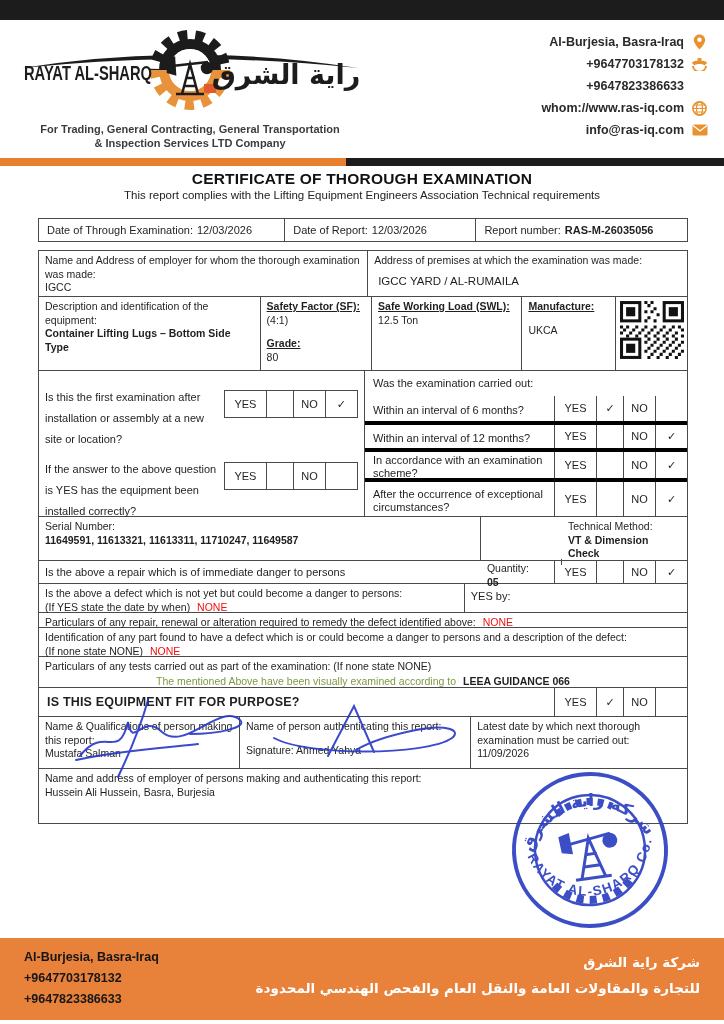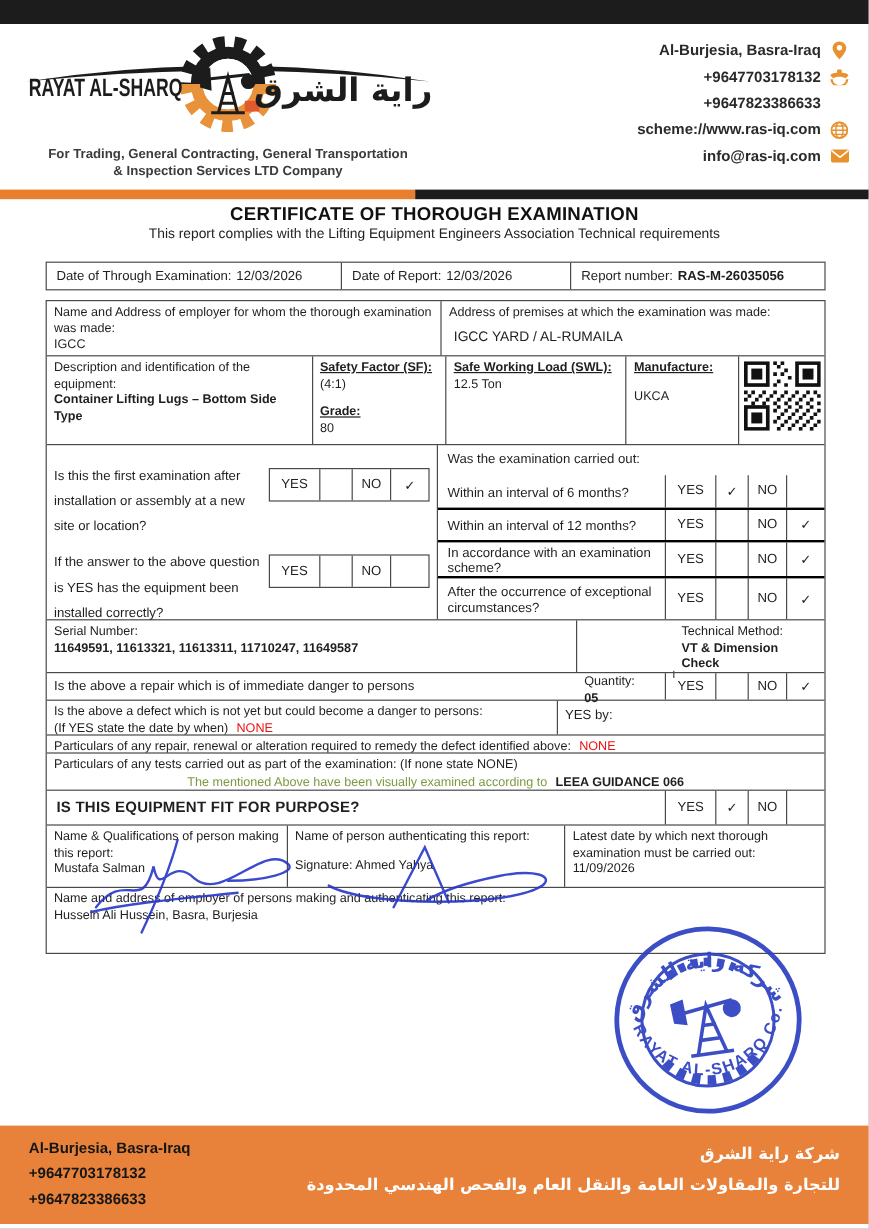--- a/index.html
+++ b/index.html
@@ -54,21 +54,21 @@
   .rowD { height:146px; }
   .qleft { width:50.3%; border-right:1px solid #4a4a4a; padding:16px 6px 0 6px; }
   .qright { width:49.7%; display:flex; flex-direction:column; }
   .q-item { display:flex; gap:4px; margin-bottom:9px; }
   .q-item .q-text { flex:1; font-size:11px; line-height:21px; }
   .ynbox { display:flex; border:1px solid #4a4a4a; height:28px; margin-top:3px; font-size:11px; }
   .yn-cell { display:flex; align-items:center; justify-content:center; border-right:1px solid #4a4a4a; }
   .yn-cell:last-child { border-right:none; }
   .w-yes { width:42px; } .w-c1 { width:27px; } .w-no { width:32px; } .w-c2 { width:31px; }
   .qr-head { height:25px; padding:6px 8px 0; font-size:11px; }
-  .qr-row { display:flex; border-bottom:2px solid #000000; align-items:stretch; }
+  .qr-row { display:flex; border-bottom:4px solid #000000; align-items:stretch; }
   .qr-row:last-child { border-bottom:none; }
   .qr-row .q-text { flex:1; font-size:11px; padding:4px 2px 0 8px; line-height:13px; display:flex; flex-direction:column; justify-content:center; }
   .ynbox2 { display:flex; width:133px; border-left:1px solid #4a4a4a; font-size:11px; }
   .h29 { height:29px; } .h28 { height:28px; } .h30 { height:30px; } .h34 { height:34px; }
   
   .rowE { height:44px; }
   .re1 { width:68.2%; } .re2 { width:12.5%;margin-top:42px; } .re3 { width:19.3%; }
   
   .rowF { height:23px; }
   .rf-label { flex:1; display:flex; align-items:center; padding:0 6px; font-size:11px; }
@@ -169,21 +169,21 @@
             <rect x="6.5" y="1" width="4" height="3" rx="1" fill="#E8922F"></rect>
             <path d="M3,9 a5.5,5 0 0 0 11,0 l2,0 a7.5,6.5 0 0 1 -15,0 Z" fill="#E8922F"></path>
           </svg>
       </span>
     </div>
     <div class="contact-row">
       <span>+9647823386633</span>
       <span class="icon-slot"></span>
     </div>
     <div class="contact-row">
-      <span>scheme://www.ras-iq.com</span>
+      <span>whom://www.ras-iq.com</span>
       <span class="icon-slot">
         <svg width="15" height="15" viewBox="0 0 15 15">
             <circle cx="7.5" cy="7.5" r="6.6" fill="none" stroke="#E8922F" stroke-width="1.6"></circle>
             <ellipse cx="7.5" cy="7.5" rx="3" ry="6.6" fill="none" stroke="#E8922F" stroke-width="1.2"></ellipse>
             <path d="M1,7.5 H14 M2,4 H13 M2,11 H13" stroke="#E8922F" stroke-width="1.2"></path>
           </svg>
       </span>
     </div>
     <div class="contact-row">
       <span>info@ras-iq.com</span>
@@ -378,20 +378,29 @@
       <div class="ccell rg2">YES by:</div>
     </div>
 
     <div class="crow rowH">
       <div class="ccell full">
         <span>Particulars of any repair, renewal or alteration required to remedy the defect identified above:</span>
         <span class="red v">NONE</span>
       </div>
     </div>
 
+    <div class="crow rowI">
+      <div class="ccell full">
+        <div>Identification of any part found to have a defect which is or could become a danger to persons and a description of the defect:</div>
+        <div>
+          <span>(If none state NONE)</span>
+          <span class="red v">NONE</span>
+        </div>
+      </div>
+    </div>
 
     <div class="crow rowJ">
       <div class="ccell full">
         <div>Particulars of any tests carried out as part of the examination: (If none state NONE)</div>
         <div class="center-line">
           <span class="green">The mentioned Above have been visually examined according to</span>
           <span class="b v">LEEA GUIDANCE 066</span>
         </div>
       </div>
     </div>

